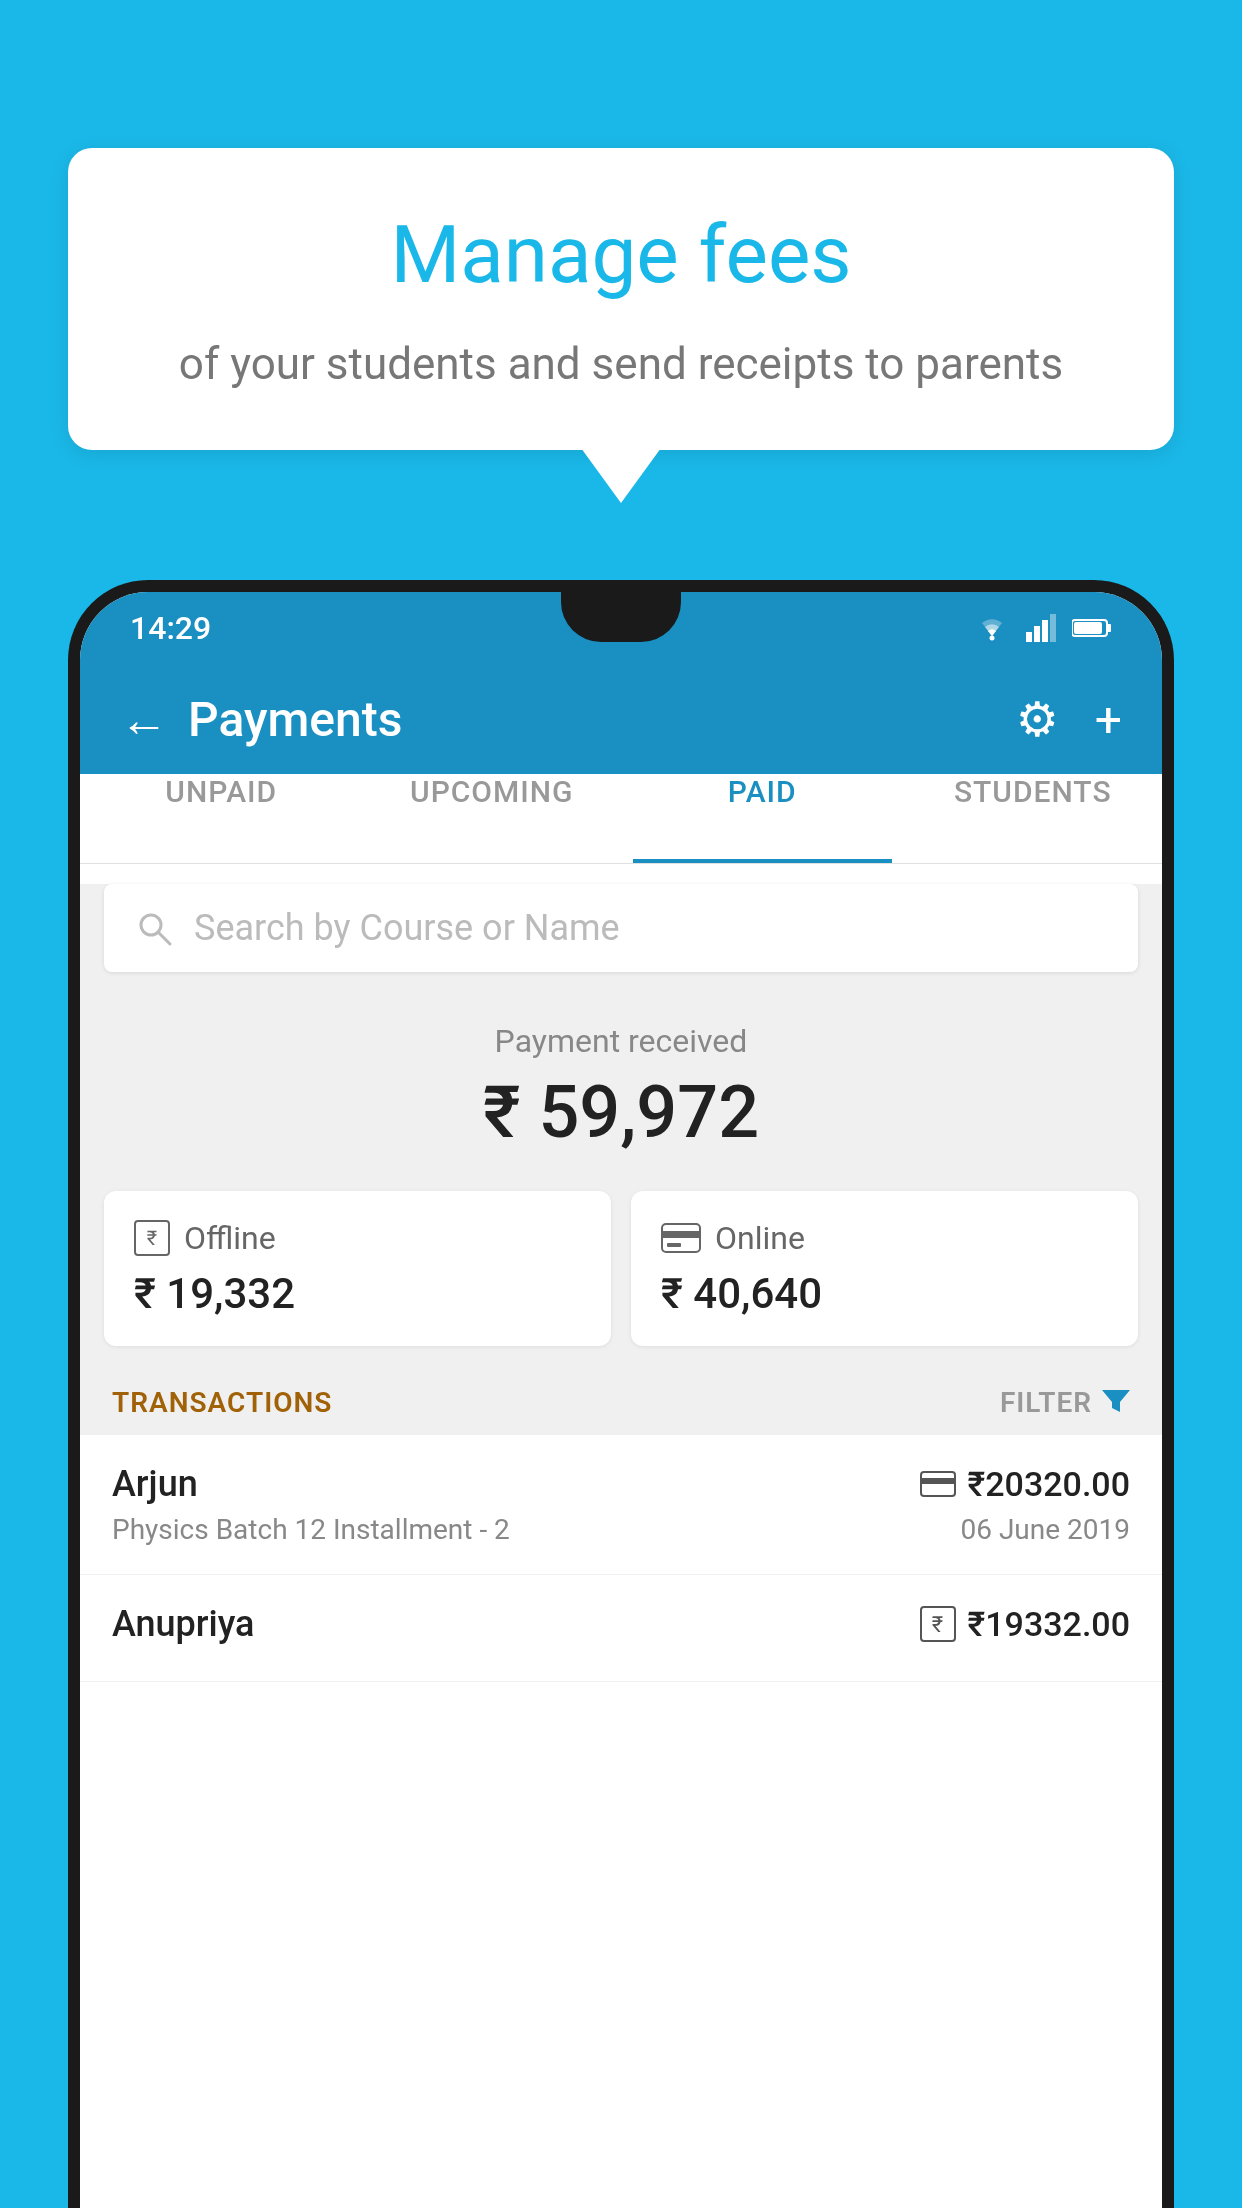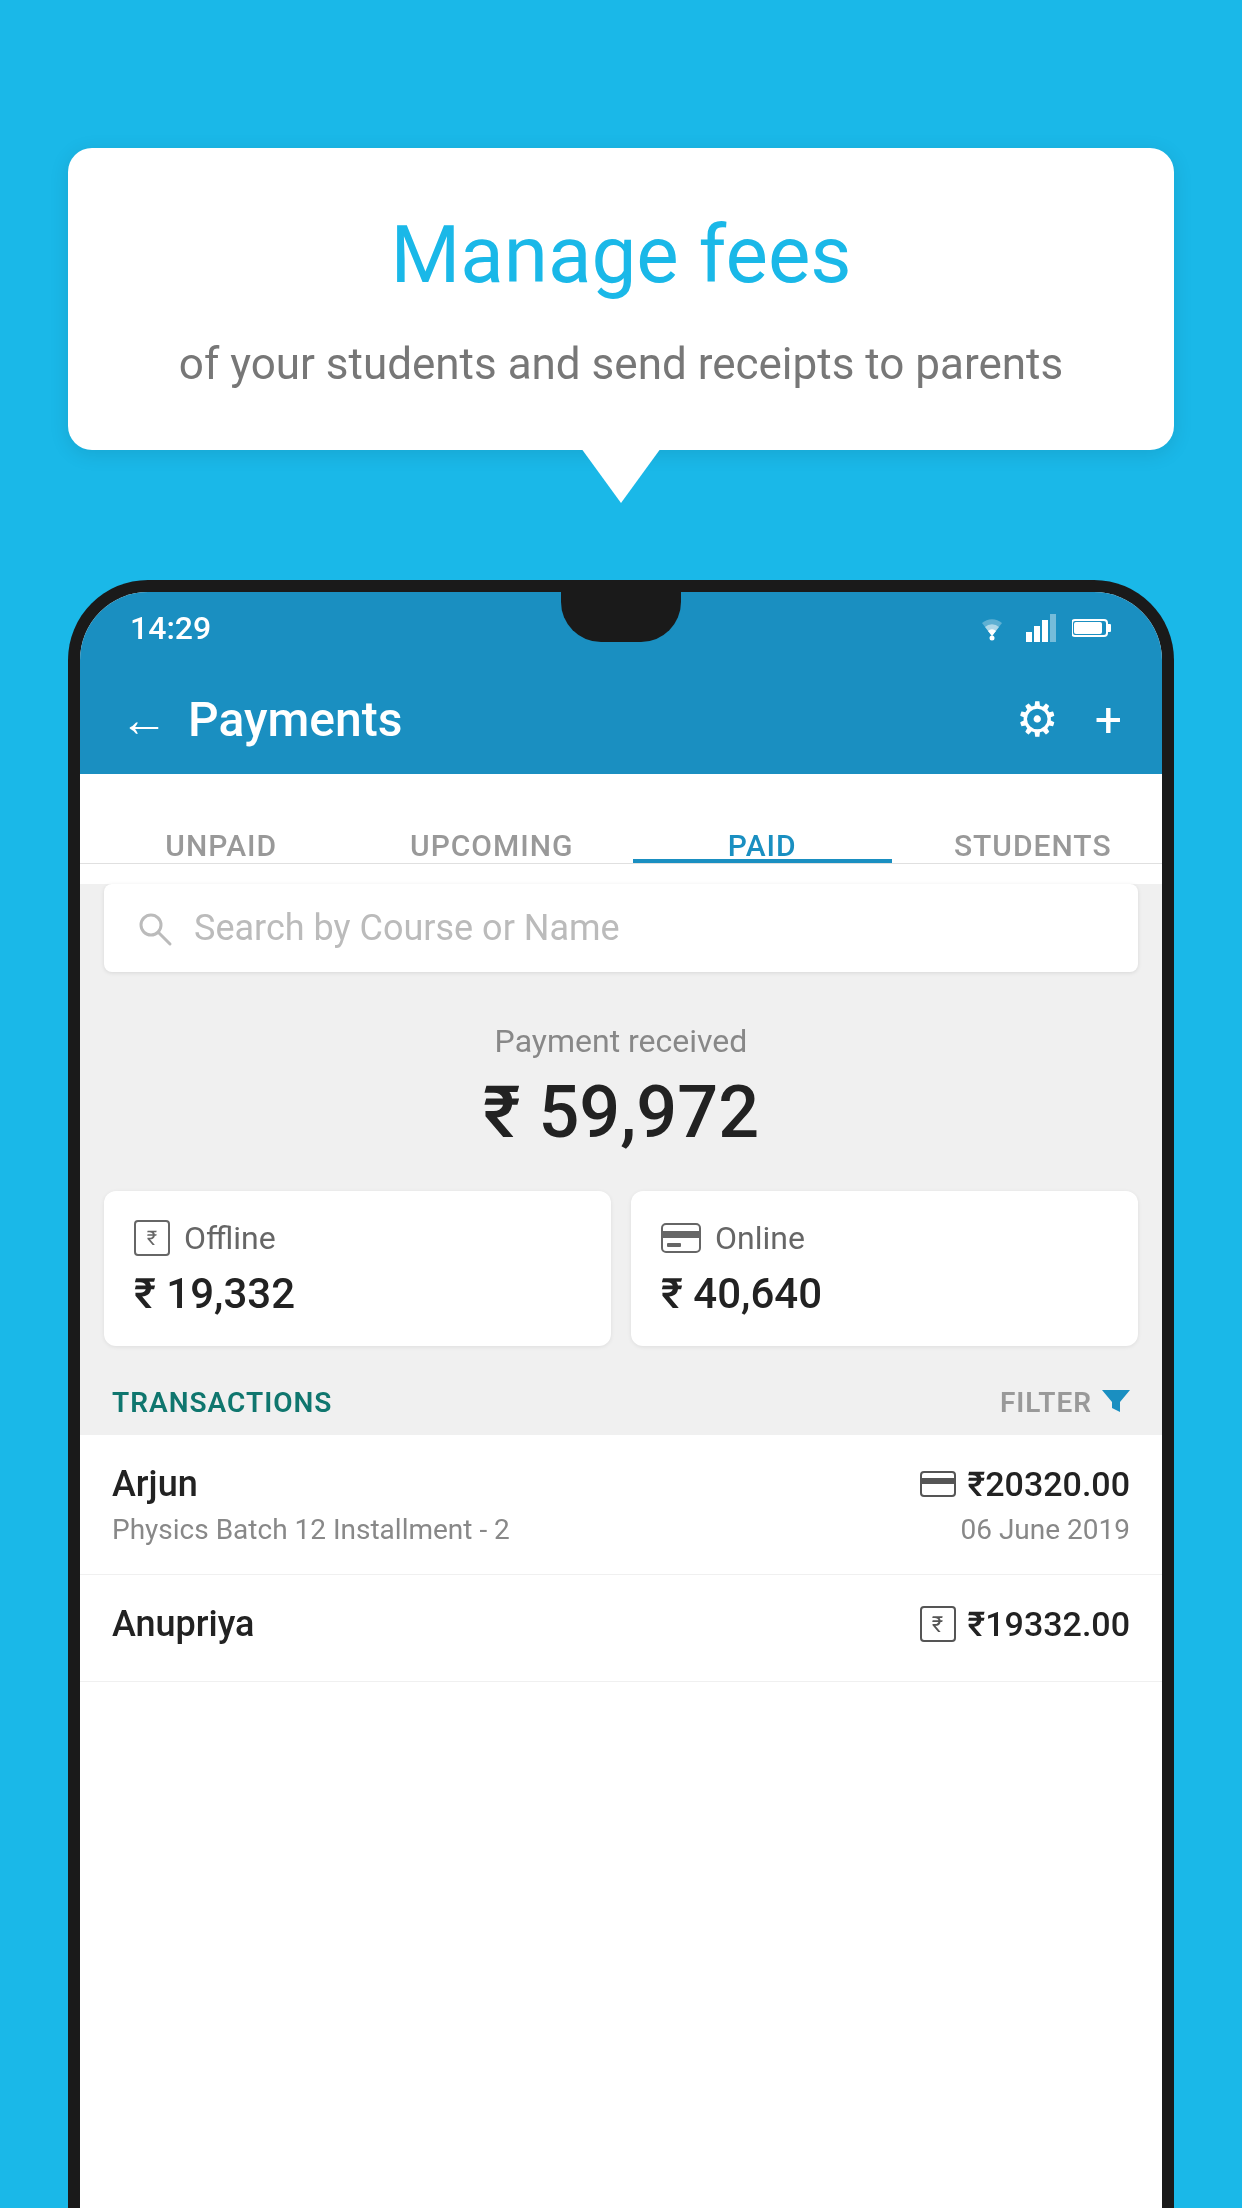--- a/index.html
+++ b/index.html
@@ -160,21 +160,21 @@
     .tabs-container {
       background: white;
       display: flex;
       border-bottom: 1px solid #e0e0e0;
       height: 90px;
     }
 
     .tab {
       flex: 1;
       display: flex;
-      align-items: flex-end;
+      align-items: flex-start;
       justify-content: center;
       font-size: 30px;
       font-weight: 500;
       color: #999;
       cursor: pointer;
       position: relative;
       letter-spacing: 1px;
       margin-left: 12px;
     }
 
@@ -271,21 +271,21 @@
     
     .transactions-header {
       display: flex;
       align-items: center;
       justify-content: space-between;
       padding: 16px 32px;
       background: #f0f0f0;
     }
 
     .transactions-label {
-      color: #0f766e;
+      color: #a16207;
       font-size: 28px;
       font-weight: 600;
       letter-spacing: 1px;
     }
 
     .filter-button {
       display: flex;
       gap: 10px;
       cursor: pointer;
     }

